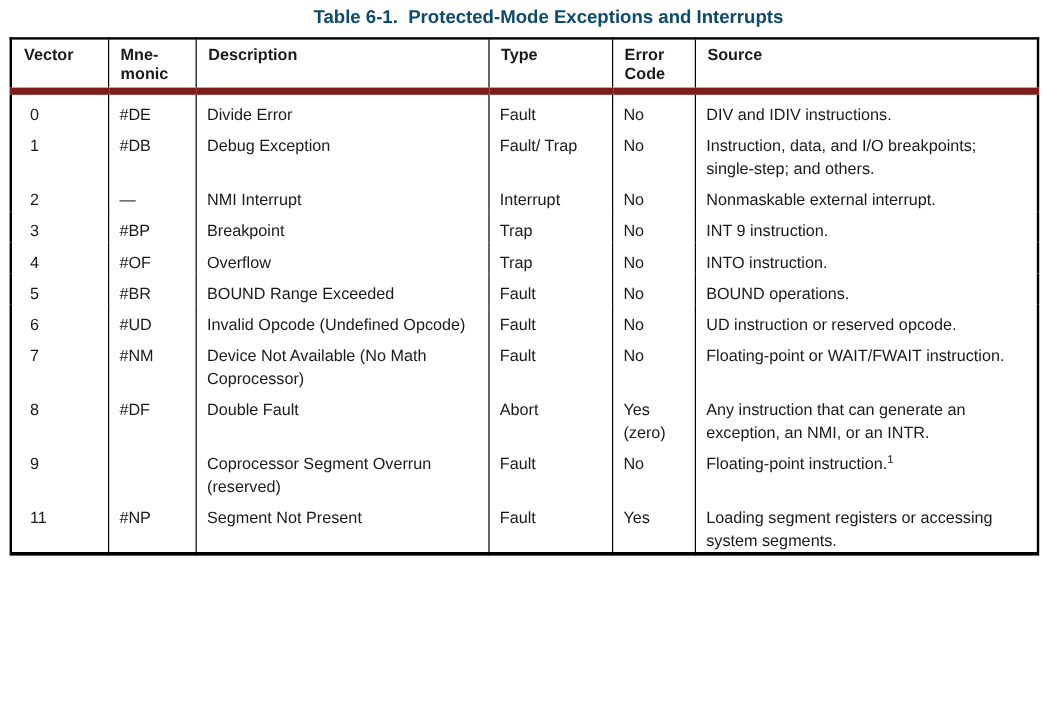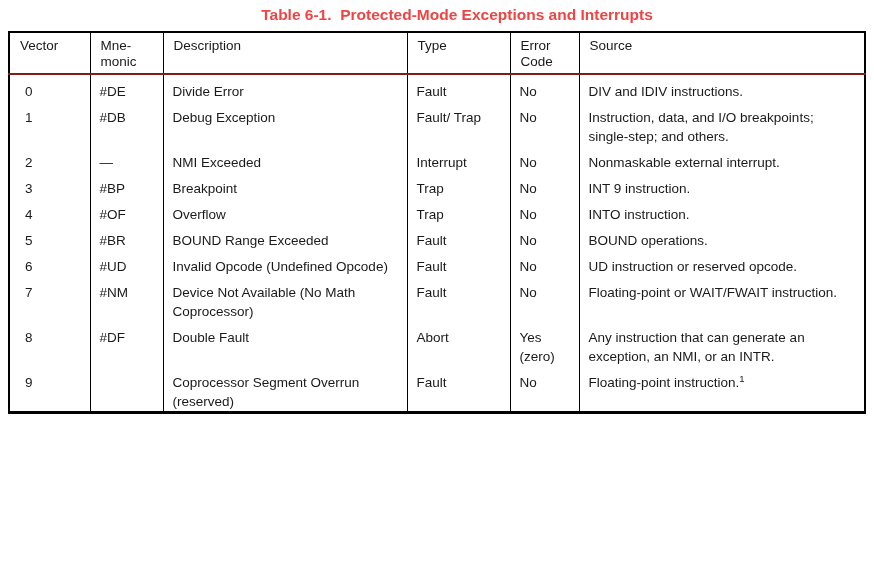--- a/index.html
+++ b/index.html
@@ -9,43 +9,43 @@
     font-family: "Liberation Sans", sans-serif;
     color: #1a1a1a;
     overflow: hidden;
   }
   .doc-title {
     margin-top: 6px;
     margin-bottom: 7px;
     text-align: center;
     font-size: 15.5px;
     font-weight: bold;
-    color: #ef4444;
+    color: #0c4a6e;
     white-space: pre-wrap;
     line-height: 18px;
     padding-left: 40px;
   }
   table.exc-table {
     margin-left: 8px;
     width: 856px;
     border-collapse: collapse;
     table-layout: fixed;
     border: 2px solid #000;
     border-bottom-width: 3px;
   }
   .exc-table th, .exc-table td {
     border-left: 1px solid #000;
     vertical-align: top;
     text-align: left;
     font-size: 13.5px;
   }
   .exc-table th:first-child, .exc-table td:first-child { border-left: none; }
   .exc-table thead th {
-    border-bottom: 2px solid #7f1d1d;
-    font-weight: normal;
+    border-bottom: 6px solid #7f1d1d;
+    font-weight: bold;
     padding: 5px 6px 3px 10px;
     line-height: 16px;
     white-space: pre-line;
     height: 40px;
   }
   .exc-table td {
     padding: 7px 6px 0 9px;
     line-height: 19px;
   }
   .exc-table td.c-vector { padding-left: 15px; }
@@ -96,21 +96,21 @@
     <td class="c-mnemonic"><span class="cell-text">#DB</span></td>
     <td class="c-desc"><span class="cell-text">Debug Exception</span></td>
     <td class="c-type"><span class="cell-text">Fault/ Trap</span></td>
     <td class="c-error"><span class="cell-text">No</span></td>
     <td class="c-source"><span class="cell-text">Instruction, data, and I/O breakpoints;
 single-step; and others.</span><sup class="fn-ref"></sup></td>
   </tr>
       <tr>
     <td class="c-vector"><span class="cell-text">2</span></td>
     <td class="c-mnemonic"><span class="cell-text">—</span></td>
-    <td class="c-desc"><span class="cell-text">NMI Exceeded</span></td>
+    <td class="c-desc"><span class="cell-text">NMI Interrupt</span></td>
     <td class="c-type"><span class="cell-text">Interrupt</span></td>
     <td class="c-error"><span class="cell-text">No</span></td>
     <td class="c-source"><span class="cell-text">Nonmaskable external interrupt.</span><sup class="fn-ref"></sup></td>
   </tr>
       <tr>
     <td class="c-vector"><span class="cell-text">3</span></td>
     <td class="c-mnemonic"><span class="cell-text">#BP</span></td>
     <td class="c-desc"><span class="cell-text">Breakpoint</span></td>
     <td class="c-type"><span class="cell-text">Trap</span></td>
     <td class="c-error"><span class="cell-text">No</span></td>
@@ -161,14 +161,23 @@
   </tr>
       <tr>
     <td class="c-vector"><span class="cell-text">9</span></td>
     <td class="c-mnemonic"><span class="cell-text"></span></td>
     <td class="c-desc"><span class="cell-text">Coprocessor Segment Overrun
 (reserved)</span></td>
     <td class="c-type"><span class="cell-text">Fault</span></td>
     <td class="c-error"><span class="cell-text">No</span></td>
     <td class="c-source"><span class="cell-text">Floating-point instruction.</span><sup class="fn-ref">1</sup></td>
   </tr>
+      <tr>
+    <td class="c-vector"><span class="cell-text">11</span></td>
+    <td class="c-mnemonic"><span class="cell-text">#NP</span></td>
+    <td class="c-desc"><span class="cell-text">Segment Not Present</span></td>
+    <td class="c-type"><span class="cell-text">Fault</span></td>
+    <td class="c-error"><span class="cell-text">Yes</span></td>
+    <td class="c-source"><span class="cell-text">Loading segment registers or accessing
+system segments.</span><sup class="fn-ref"></sup></td>
+  </tr>
     </tbody>
 </table>
 
 </body></html>

